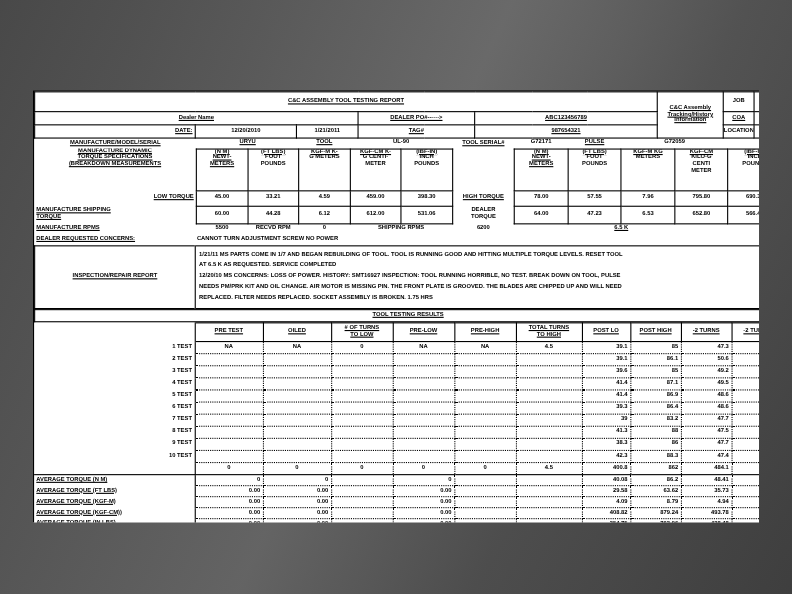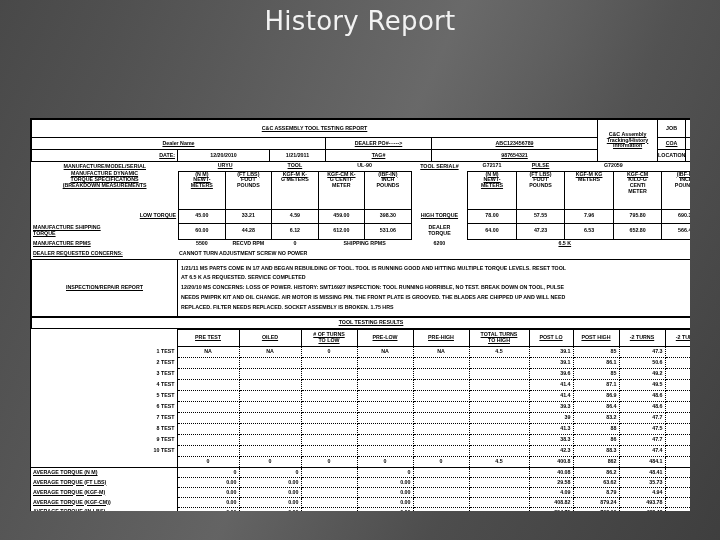--- a/index.html
+++ b/index.html
@@ -47,21 +47,20 @@
   .dot td.nodot{border-right:0;border-bottom:0;}
 
   .hdrrow td{border:1px solid #000;}
   .clip{position:absolute;left:0;top:41px;width:690px;height:434px;overflow:hidden;}
 </style>
 </head>
 <body>
 
 <div id="slide">
 
-  <div class="title">History Report</div>
 
   <div class="clip">
   <div class="sheet">
 
     <table>
       <colgroup>
         <col style="width:146px">
             <col style="width:92px">
             <col style="width:56px">
         <col style="width:60px">

